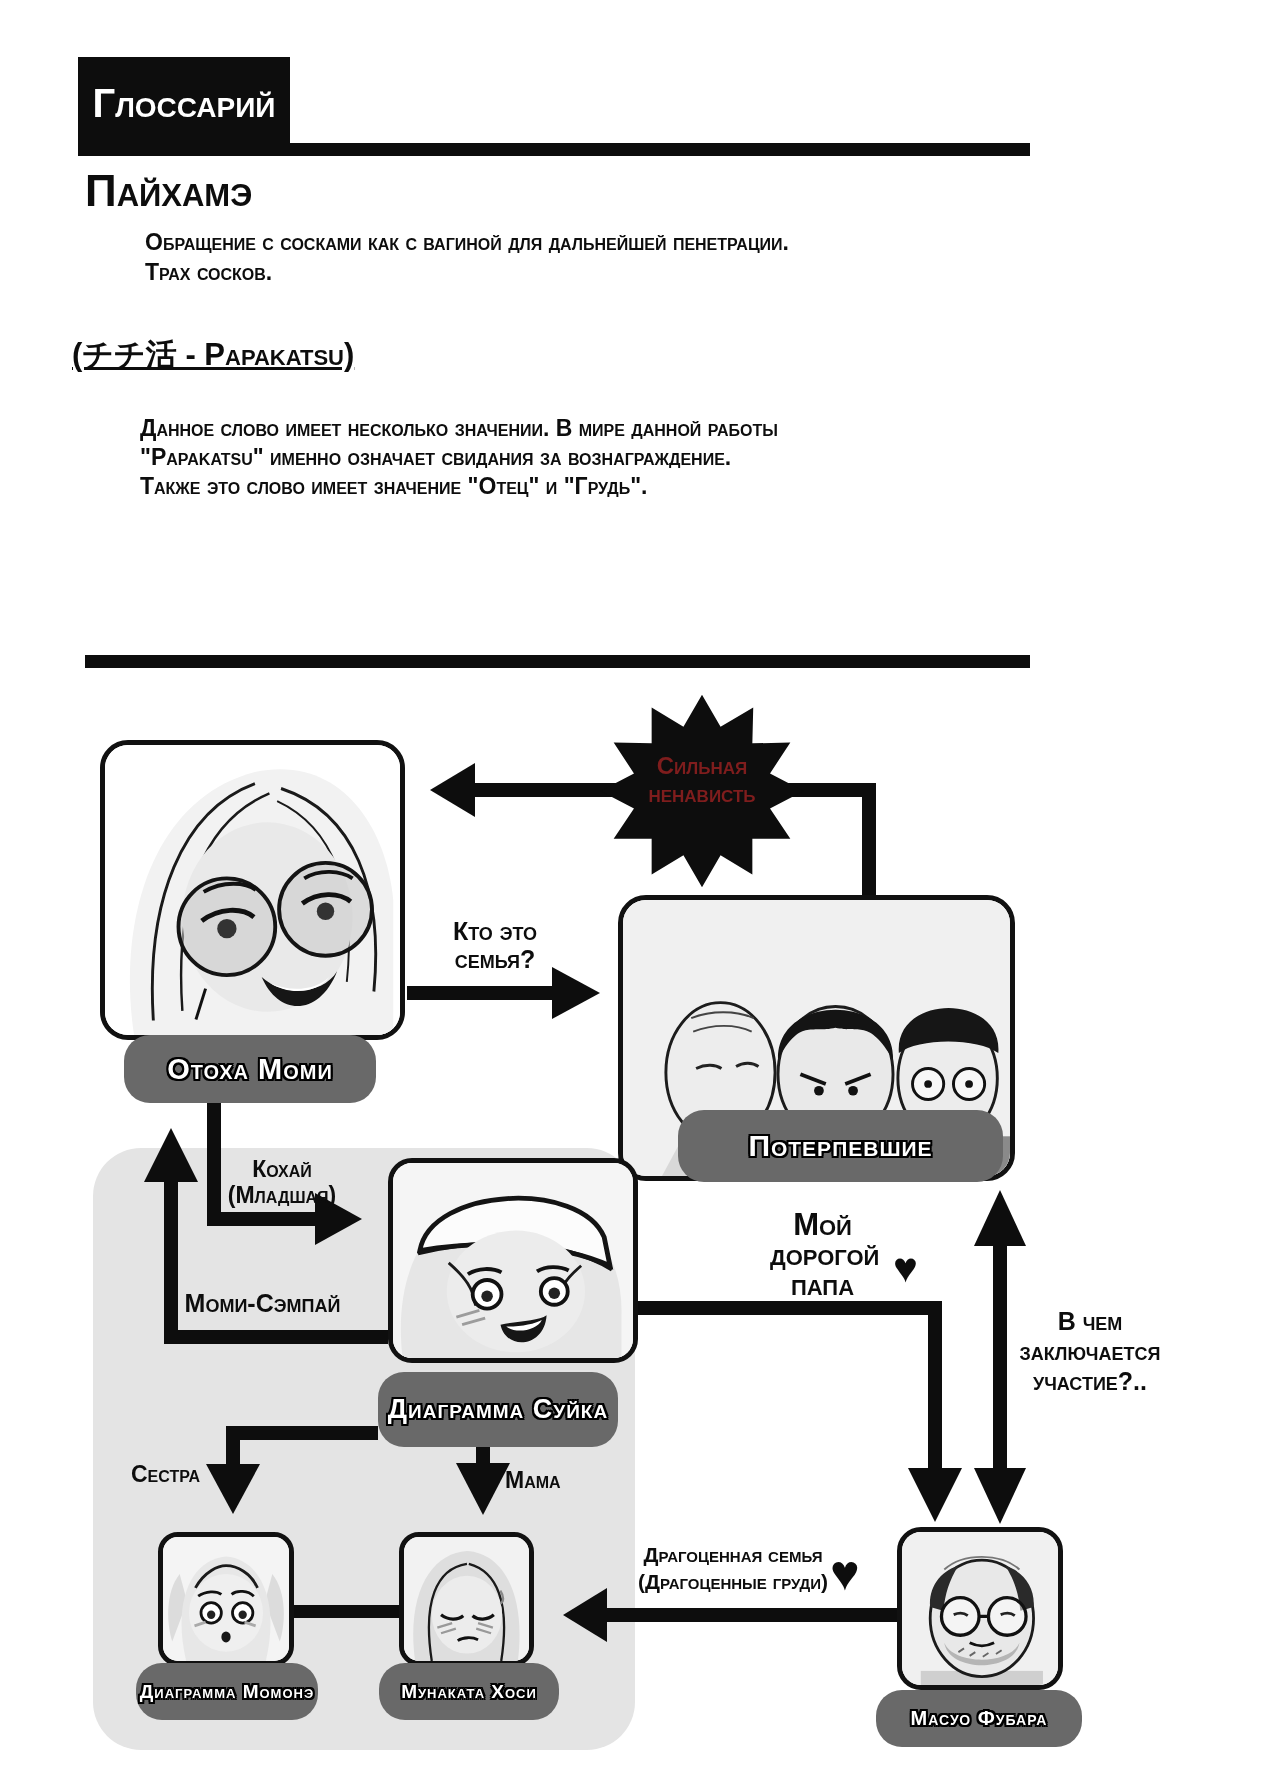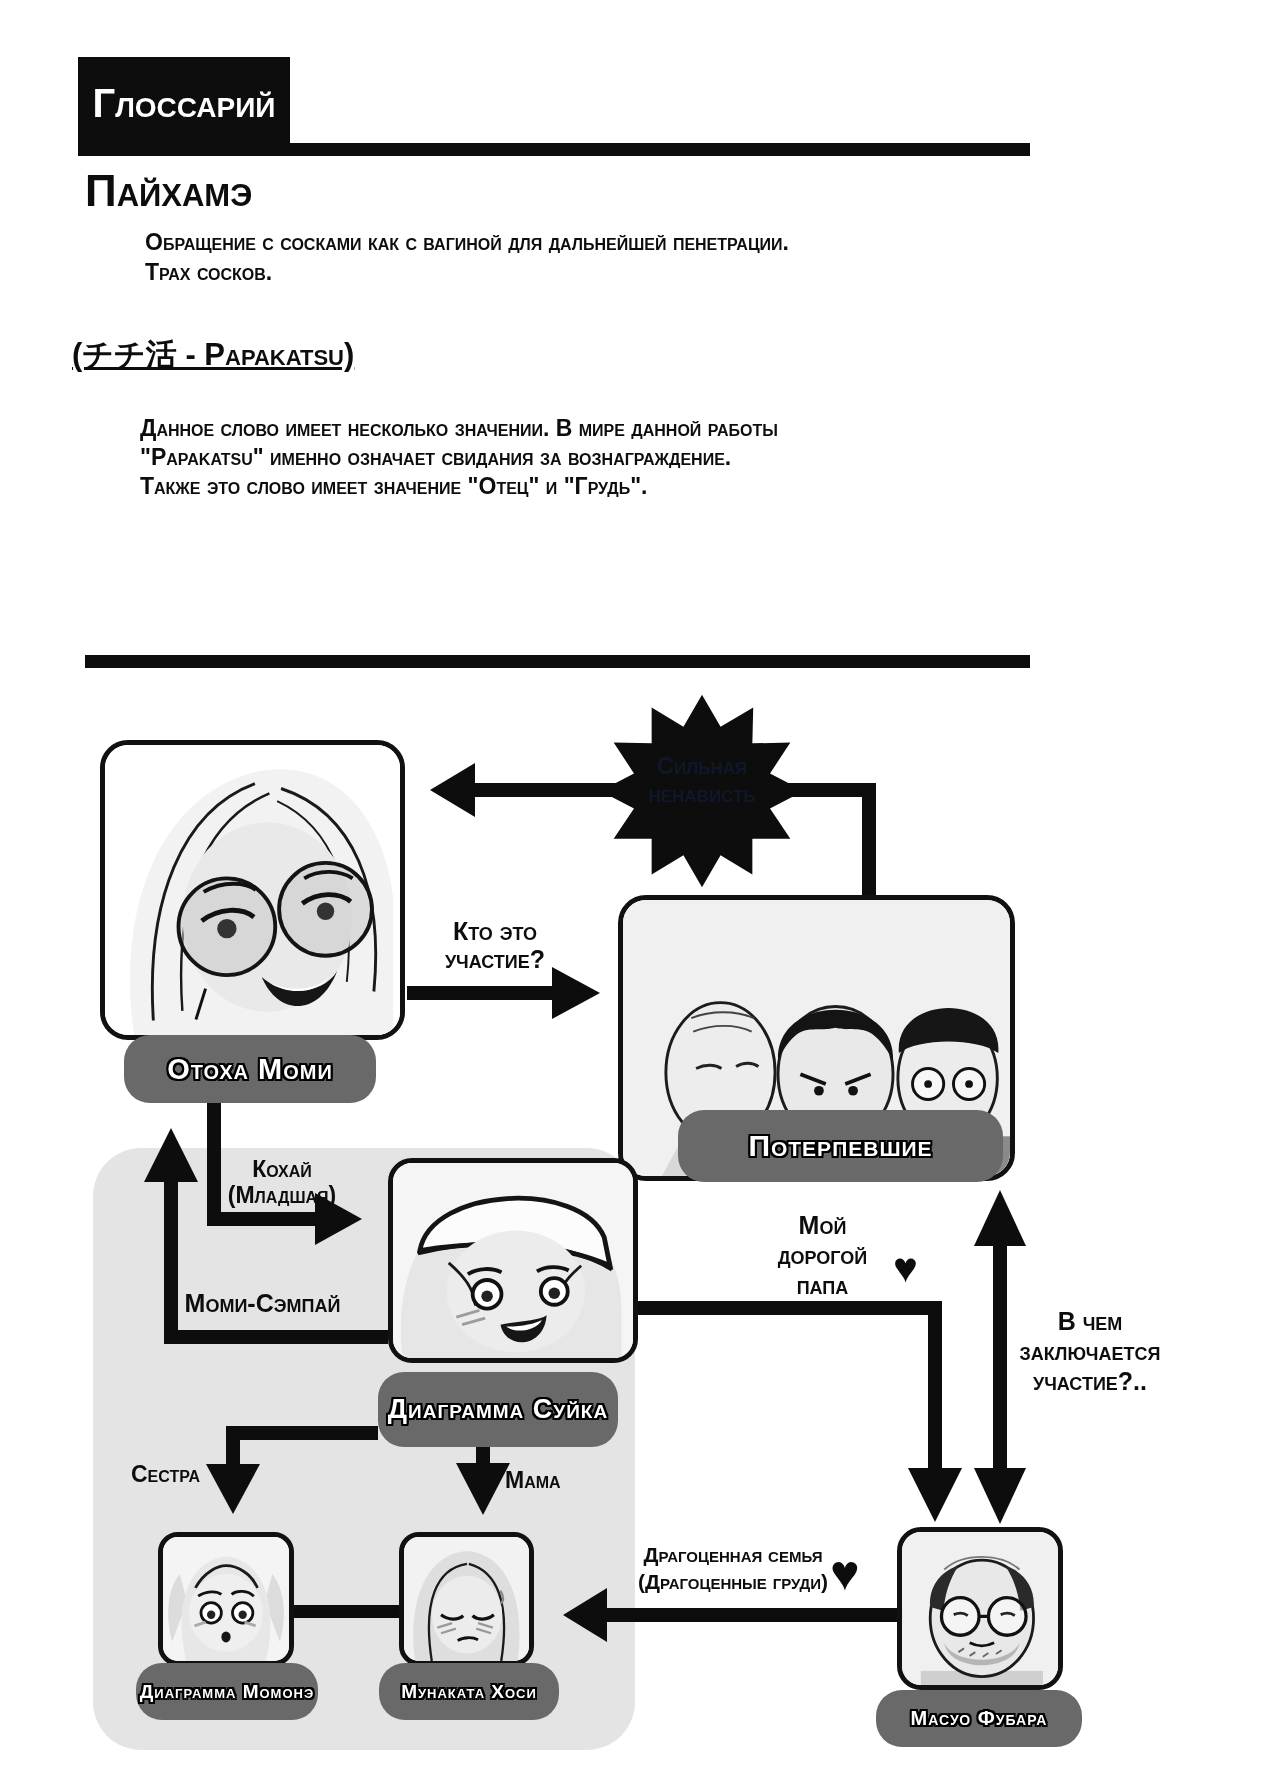--- a/index.html
+++ b/index.html
@@ -18,21 +18,21 @@
             background:#fff;box-sizing:border-box;z-index:3;}
   .portrait svg{display:block;width:100%;height:100%;}
   .lbl{position:absolute;text-align:center;line-height:1.16;z-index:2;}
   .line{position:absolute;background:#0d0d0d;z-index:1;}
   .ah{position:absolute;width:0;height:0;z-index:1;}
   .ah-left{border-top:27px solid transparent;border-bottom:27px solid transparent;border-right:45px solid #0d0d0d;}
   .ah-right{border-top:26px solid transparent;border-bottom:26px solid transparent;border-left:48px solid #0d0d0d;}
   .ah-up{border-left:27px solid transparent;border-right:27px solid transparent;border-bottom:54px solid #0d0d0d;}
   .ah-down{border-left:27px solid transparent;border-right:27px solid transparent;border-top:52px solid #0d0d0d;}
   .heart{position:absolute;color:#0d0d0d;font-weight:bold;line-height:1;z-index:2;}
-  .startext{color:#0f172a;text-align:center;line-height:1.15;}
+  .startext{color:#7f1d1d;text-align:center;line-height:1.15;}
 </style>
 </head>
 <body>
 
 <div class="page">
 
   <div class="abs ink" style="left:78px;top:143px;width:952px;height:13px;"></div>
   <div class="abs blackbox comic" style="left:78px;top:57px;width:212px;height:92px;font-size:40px;z-index:2;">
     <span>Глоссарий</span>
   </div>
@@ -89,21 +89,21 @@
       <path d="M170 246 C192 260 220 256 232 240 C217 254 192 256 170 246 Z" fill="#ffffff"></path>
       <line x1="104" y1="252" x2="94" y2="284" stroke="#111" stroke-width="3"></line>
     </svg>
   </div>
   <div class="abs badge" style="left:124px;top:1035px;width:252px;height:68px;font-size:29px;z-index:4;">
     <span>Отоха Моми</span>
   </div>
 
   <div class="lbl comic" style="left:425px;top:917px;width:140px;font-size:25px;line-height:28px;">
     <div>Кто это</div>
-    <div>участие?</div>
+    <div>семья?</div>
   </div>
   <div class="line" style="left:407px;top:986px;width:145px;height:14px;"></div>
   <div class="ah ah-right" style="left:552px;top:967px;"></div>
 
   <div class="portrait" style="left:618px;top:895px;width:397px;height:286px;">
     <svg viewBox="0 0 397 285" preserveAspectRatio="none">
       <rect width="397" height="285" fill="#f0f0f0"></rect>
       <path d="M40 285 L62 244 L142 244 L162 285 Z" fill="#d8d8d8"></path>
       <rect x="258" y="244" width="139" height="41" fill="#8a8a8a"></rect>
       <ellipse cx="100" cy="178" rx="56" ry="72" fill="#ededed" stroke="#1c1c1c" stroke-width="3"></ellipse>
@@ -246,21 +246,21 @@
       <path d="M72 118 C80 122 90 122 98 118" stroke="#111" stroke-width="3" fill="none"></path>
     </svg>
   </div>
   <div class="abs badge" style="left:876px;top:1690px;width:206px;height:57px;font-size:20px;z-index:4;">
     <span>Масуо Фубара</span>
   </div>
 
   <div class="line" style="left:638px;top:1301px;width:304px;height:14px;"></div>
   <div class="line" style="left:928px;top:1301px;width:14px;height:170px;"></div>
   <div class="ah ah-down" style="left:908px;top:1468px;border-top-width:54px;"></div>
-  <div class="lbl comic" style="left:770px;top:1210px;width:105px;font-size:25px;line-height:30px;">
+  <div class="lbl comic" style="left:770px;top:1210px;width:105px;font-size:31px;line-height:30px;">
     <div>Мой</div>
     <div>дорогой</div>
     <div>папа</div>
   </div>
   <div class="heart" style="left:893px;top:1247px;font-size:42px;">♥</div>
 
   <div class="line" style="left:993px;top:1244px;width:14px;height:228px;"></div>
   <div class="ah ah-up" style="left:974px;top:1190px;border-bottom-width:56px;border-left-width:26px;border-right-width:26px;"></div>
   <div class="ah ah-down" style="left:974px;top:1468px;border-top-width:56px;border-left-width:26px;border-right-width:26px;"></div>
   <div class="lbl comic" style="left:1005px;top:1306px;width:170px;font-size:25px;line-height:30px;">

